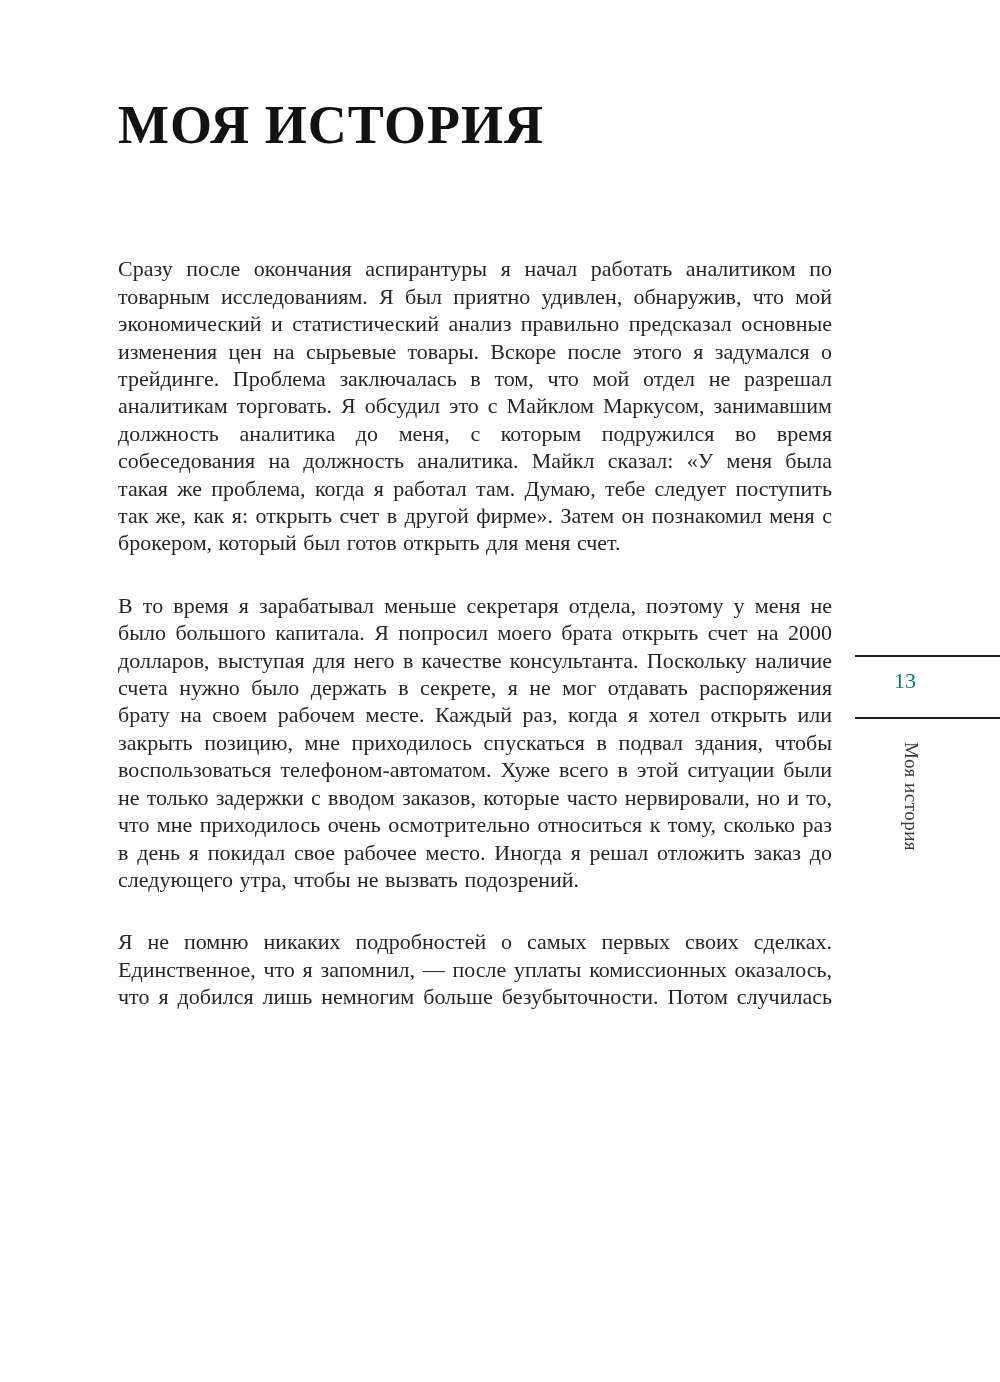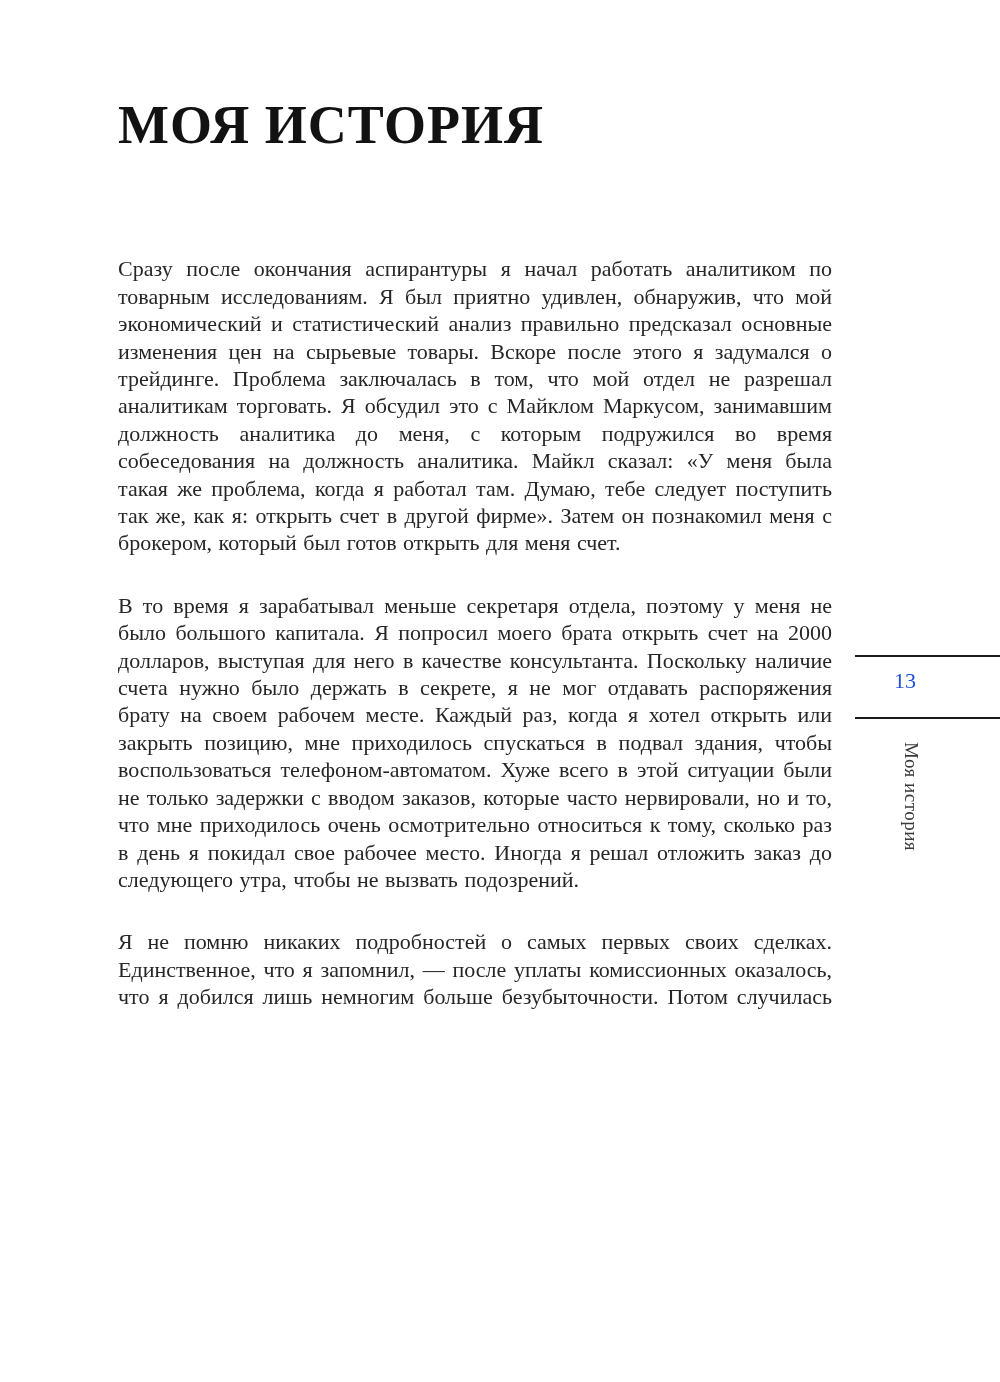--- a/index.html
+++ b/index.html
@@ -51,21 +51,21 @@
   }
   .rule-top { top: 655px; }
   .rule-bottom { top: 717px; }
   .page-number {
     position: absolute;
     left: 855px;
     top: 668px;
     width: 100px;
     text-align: center;
     font-size: 22px;
-    color: #1d4ed8;
+    color: #0f766e;
   }
   .running-title {
     position: absolute;
     left: 900px;
     top: 742px;
     height: 140px;
     writing-mode: vertical-rl;
     text-orientation: sideways;
     font-size: 19px;
     letter-spacing: 0.5px;

